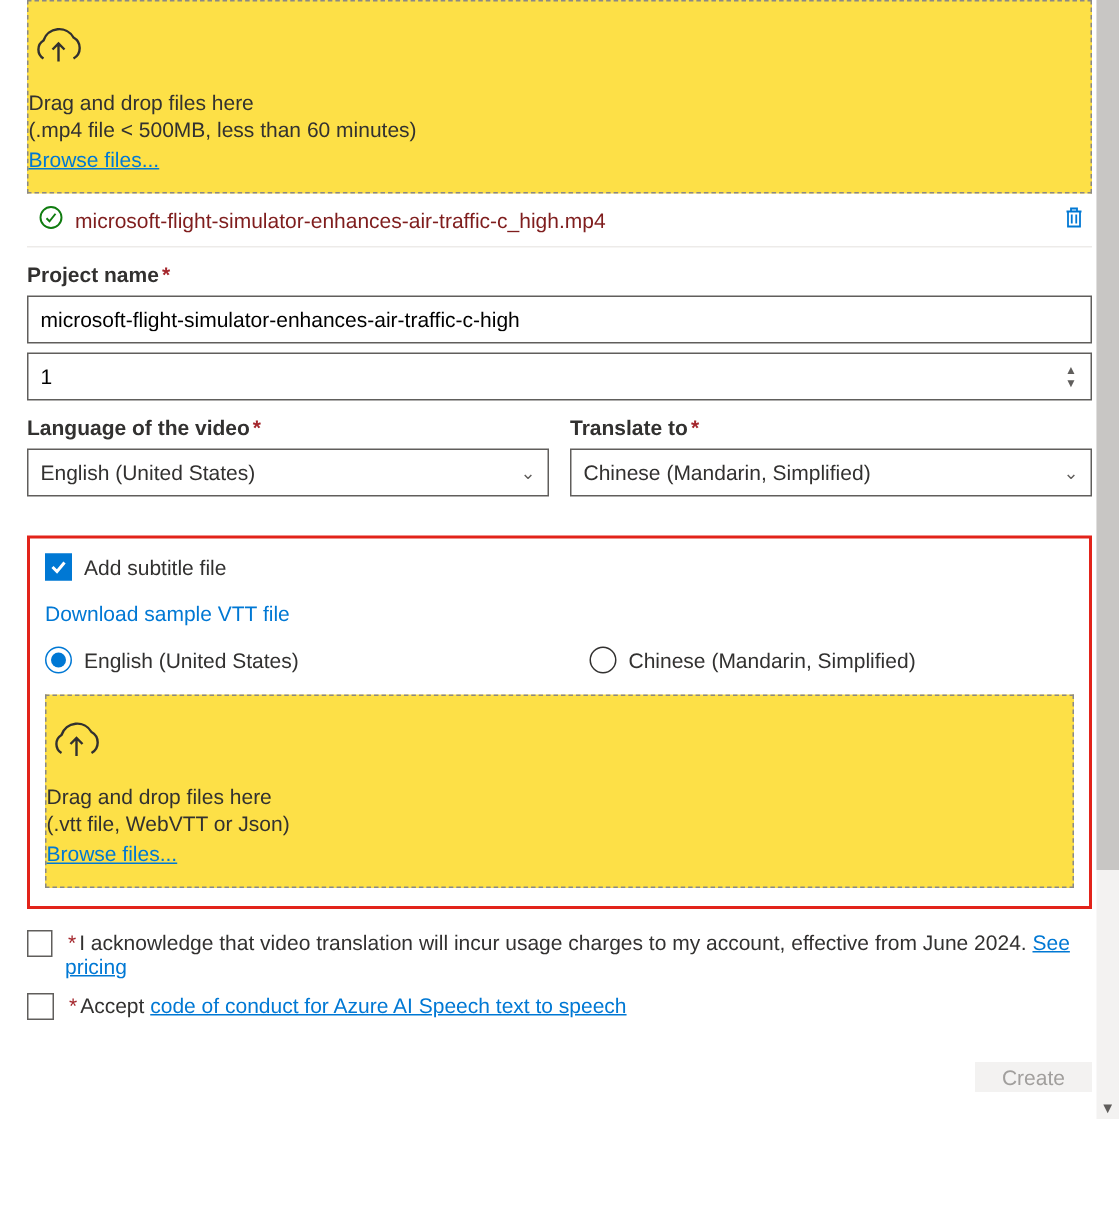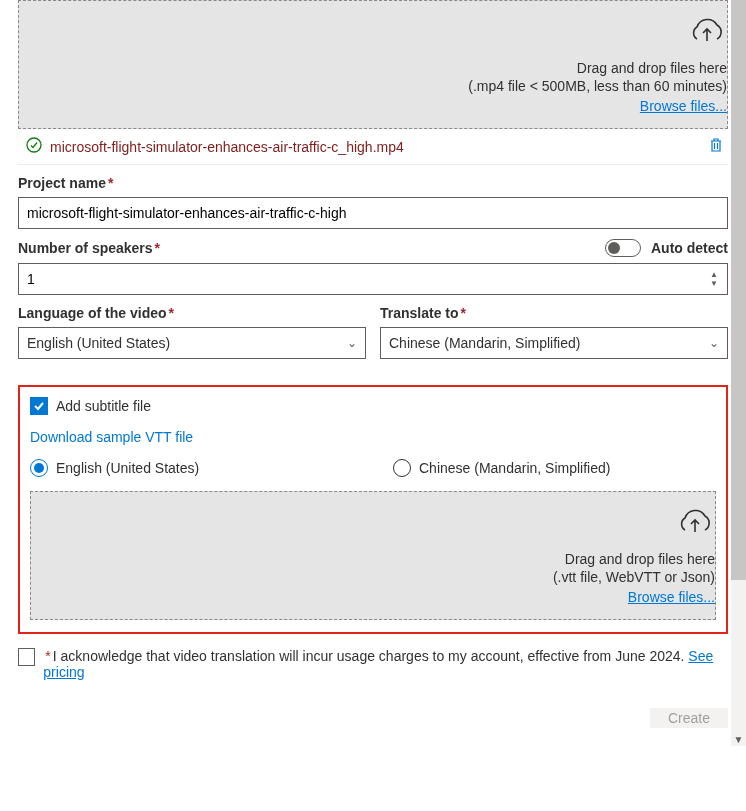--- a/index.html
+++ b/index.html
@@ -18,23 +18,23 @@
     }
     .field-label {
       font-weight: 600;
       font-size: 14px;
       margin-bottom: 6px;
       display: block;
     }
     .required { color: #a4262c; margin-left: 2px; }
     .dropzone {
       border: 1px dashed #8a8886;
-      background: #e5e5e5;
+      background: #fde047;
       padding: 16px 0 14px 0;
-      text-align: right;
+      text-align: left;
     }
     .dropzone .cloud { margin-bottom: 10px; }
     .dropzone-text { font-size: 14px; margin-bottom: 2px; }
     .dropzone-sub { font-size: 14px; color: #323130; margin-bottom: 4px; }
     .link { color: #0078d4; text-decoration: underline; cursor: pointer; }
     .file-row {
       display: flex;
       align-items: center;
       padding: 8px 4px 8px 8px;
       border-bottom: 1px solid #edebe9;
@@ -133,31 +133,20 @@
     </span>
   </div>
 
   
   <label class="field-label mt10">
     <span>Project name</span><span class="required">*</span>
   </label>
   <input class="text-input" value="microsoft-flight-simulator-enhances-air-traffic-c-high" style="">
 
   
-  <div class="label-with-toggle mt10">
-    <label class="field-label" style="margin-bottom:0">
-      <span>Number of speakers</span><span class="required">*</span>
-    </label>
-    <div class="row-flex" style="gap:10px;">
-      <div class="toggle">
-          <div class="toggle-knob"></div>
-        </div>
-      <span style="font-weight:600">Auto detect</span>
-    </div>
-  </div>
   <div class="spinner-wrap mt6">
     <input class="text-input" value="1" style="">
     <div class="spinner-arrows">
       <span>▲</span>
       <span>▼</span>
     </div>
   </div>
 
   
   <div class="two-col mt10">
@@ -219,20 +208,26 @@
 
   
   <div class="checkline">
     <div class="checkbox"></div>
     <div>
       <span class="required" style="margin-right:2px;">*</span><span>I acknowledge that video translation will incur usage charges to my account, effective from June 2024. </span>
       <span class="link">See pricing</span>
     </div>
   </div>
 
+  <div class="checkline" style="margin-top:10px;">
+    <div class="checkbox"></div>
+    <div>
+      <span class="required" style="margin-right:2px;">*</span><span>Accept </span><span class="link">code of conduct for Azure AI Speech text to speech</span>
+    </div>
+  </div>
 
   
   <div class="btn-row">
     <button class="btn btn-primary-disabled">Create</button>
   </div>
 
   
   <div class="scrollbar">
     <div class="scroll-thumb" style="height:580px; margin-top:0;"></div>
     <div class="scroll-track"></div>

